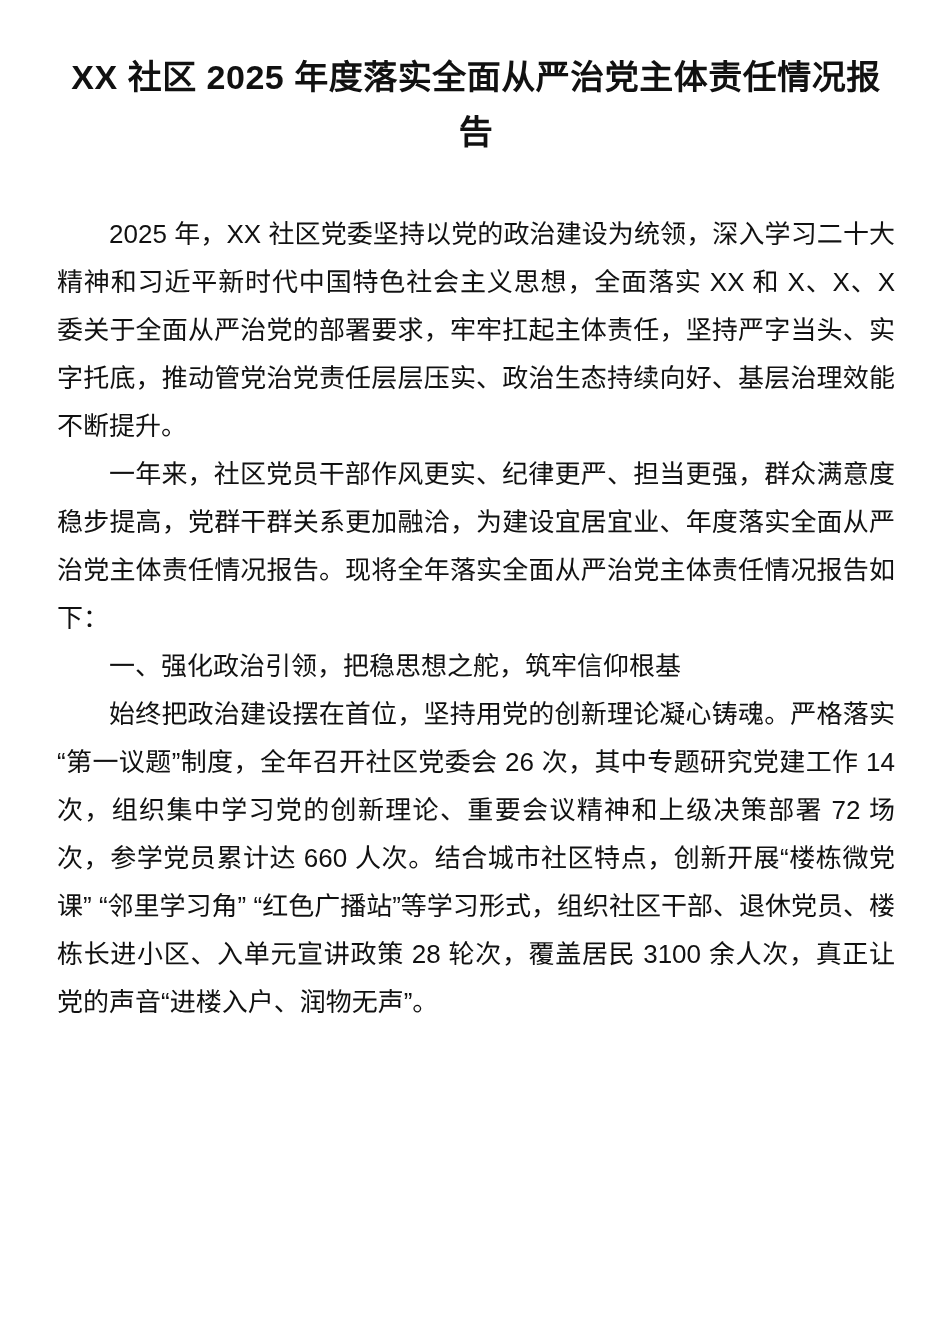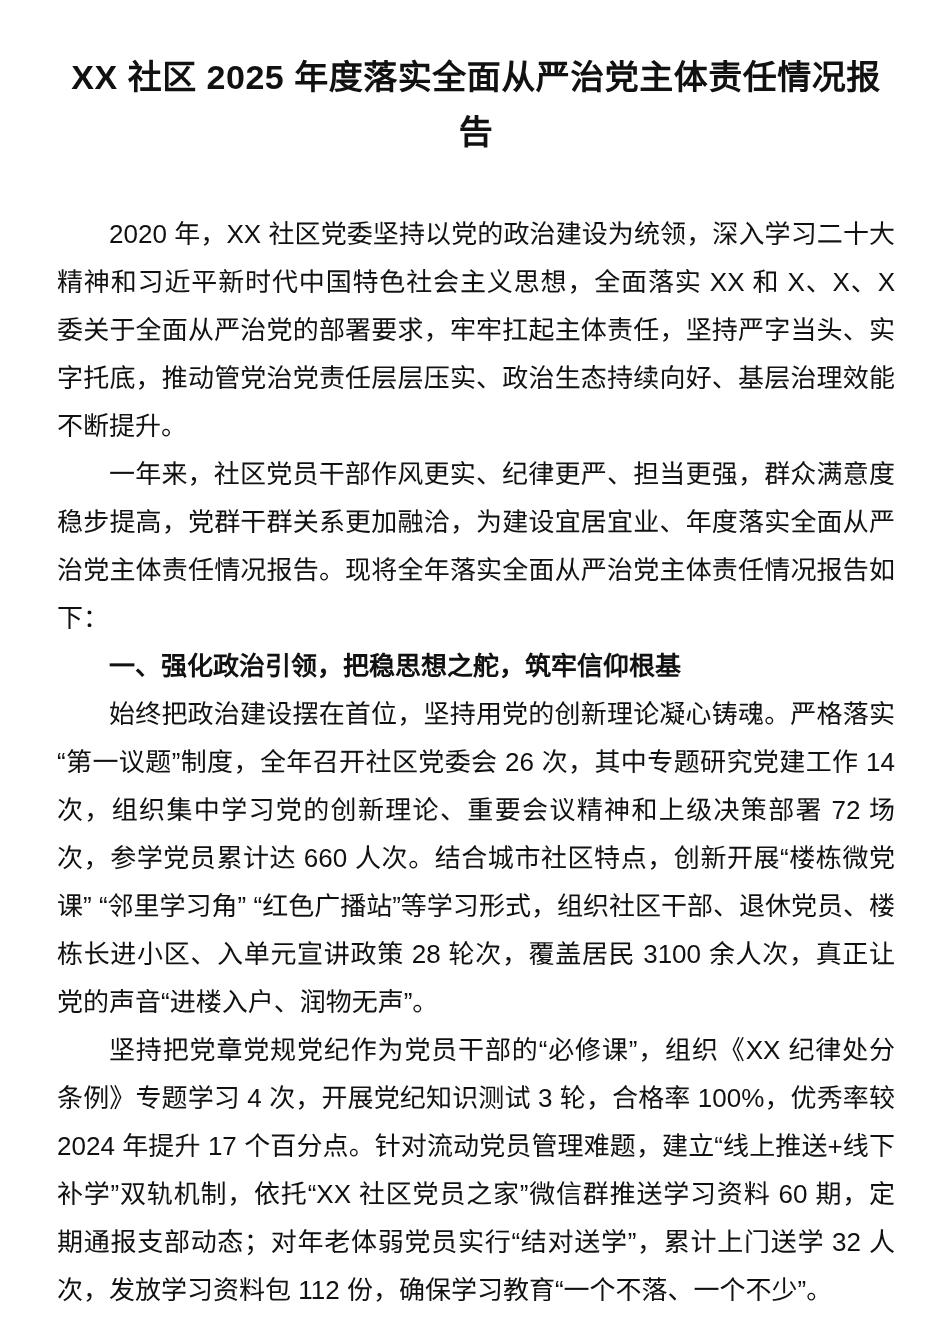--- a/index.html
+++ b/index.html
@@ -32,34 +32,33 @@
     font-size: 26px;
     line-height: 48px;
     text-align: justify;
     text-indent: 2em;
     word-break: break-all;
   }
   .doc-body p {
     font-weight: 400;
   }
   .doc-body h2.section-heading {
-    font-weight: 700;
+    font-weight: 400;
     text-align: left;
   }
 </style>
 </head>
 <body>
 
 <div class="page">
   <h1 class="doc-title">XX 社区 2025 年度落实全面从严治党主体责任情况报告</h1>
 
   <div class="doc-body">
-    <p class="body-para">2020 年，XX 社区党委坚持以党的政治建设为统领，深入学习二十大精神和习近平新时代中国特色社会主义思想，全面落实 XX 和 X、X、X 委关于全面从严治党的部署要求，牢牢扛起主体责任，坚持严字当头、实字托底，推动管党治党责任层层压实、政治生态持续向好、基层治理效能不断提升。</p>
+    <p class="body-para">2025 年，XX 社区党委坚持以党的政治建设为统领，深入学习二十大精神和习近平新时代中国特色社会主义思想，全面落实 XX 和 X、X、X 委关于全面从严治党的部署要求，牢牢扛起主体责任，坚持严字当头、实字托底，推动管党治党责任层层压实、政治生态持续向好、基层治理效能不断提升。</p>
 
     <p class="body-para">一年来，社区党员干部作风更实、纪律更严、担当更强，群众满意度稳步提高，党群干群关系更加融洽，为建设宜居宜业、年度落实全面从严治党主体责任情况报告。现将全年落实全面从严治党主体责任情况报告如下：</p>
 
     <h2 class="section-heading">一、强化政治引领，把稳思想之舵，筑牢信仰根基</h2>
 
     <p class="body-para">始终把政治建设摆在首位，坚持用党的创新理论凝心铸魂。严格落实“第一议题”制度，全年召开社区党委会 26 次，其中专题研究党建工作 14 次，组织集中学习党的创新理论、重要会议精神和上级决策部署 72 场次，参学党员累计达 660 人次。结合城市社区特点，创新开展“楼栋微党课” “邻里学习角” “红色广播站”等学习形式，组织社区干部、退休党员、楼栋长进小区、入单元宣讲政策 28 轮次，覆盖居民 3100 余人次，真正让党的声音“进楼入户、润物无声”。</p>
 
-    <p class="body-para">坚持把党章党规党纪作为党员干部的“必修课”，组织《XX 纪律处分条例》专题学习 4 次，开展党纪知识测试 3 轮，合格率 100%，优秀率较 2024 年提升 17 个百分点。针对流动党员管理难题，建立“线上推送+线下补学”双轨机制，依托“XX 社区党员之家”微信群推送学习资料 60 期，定期通报支部动态；对年老体弱党员实行“结对送学”，累计上门送学 32 人次，发放学习资料包 112 份，确保学习教育“一个不落、一个不少”。</p>
   </div>
 </div>
 
 </body></html>

